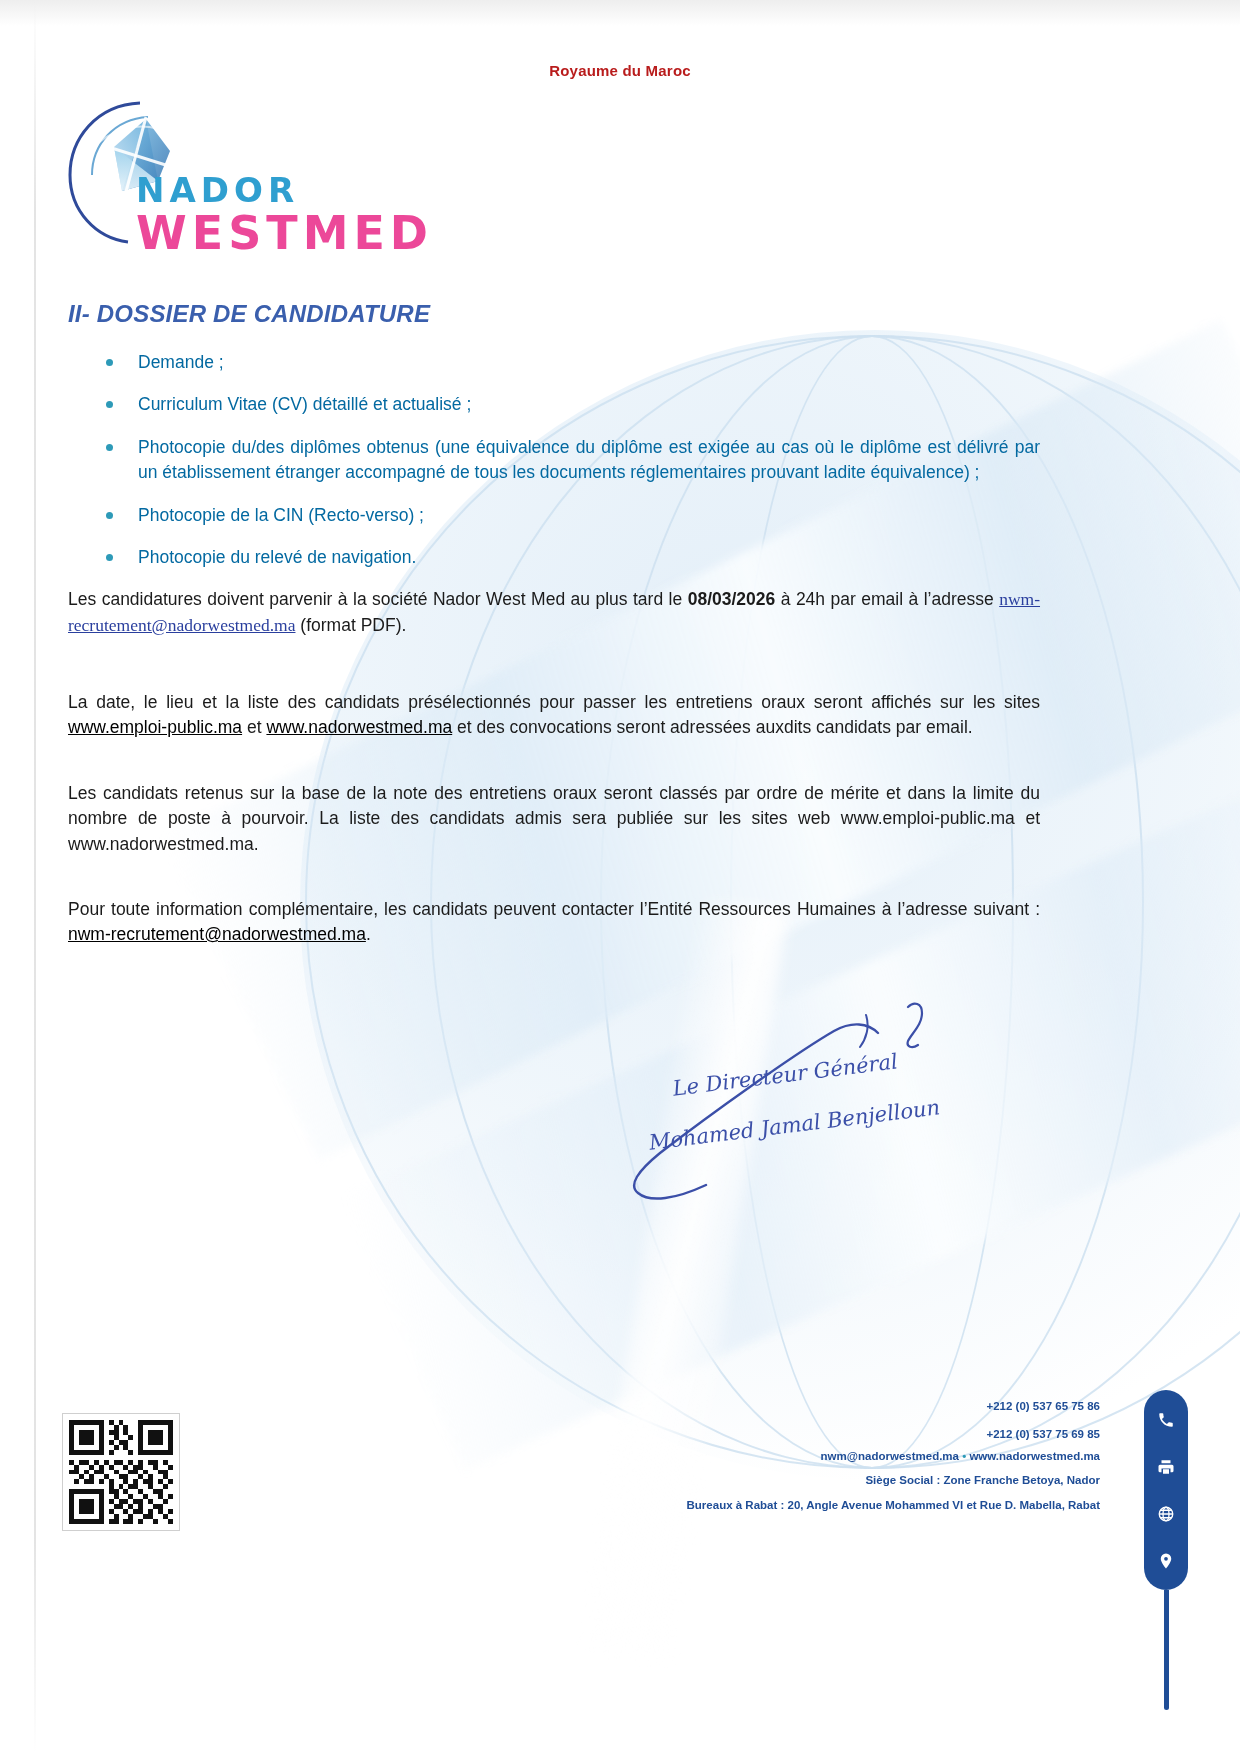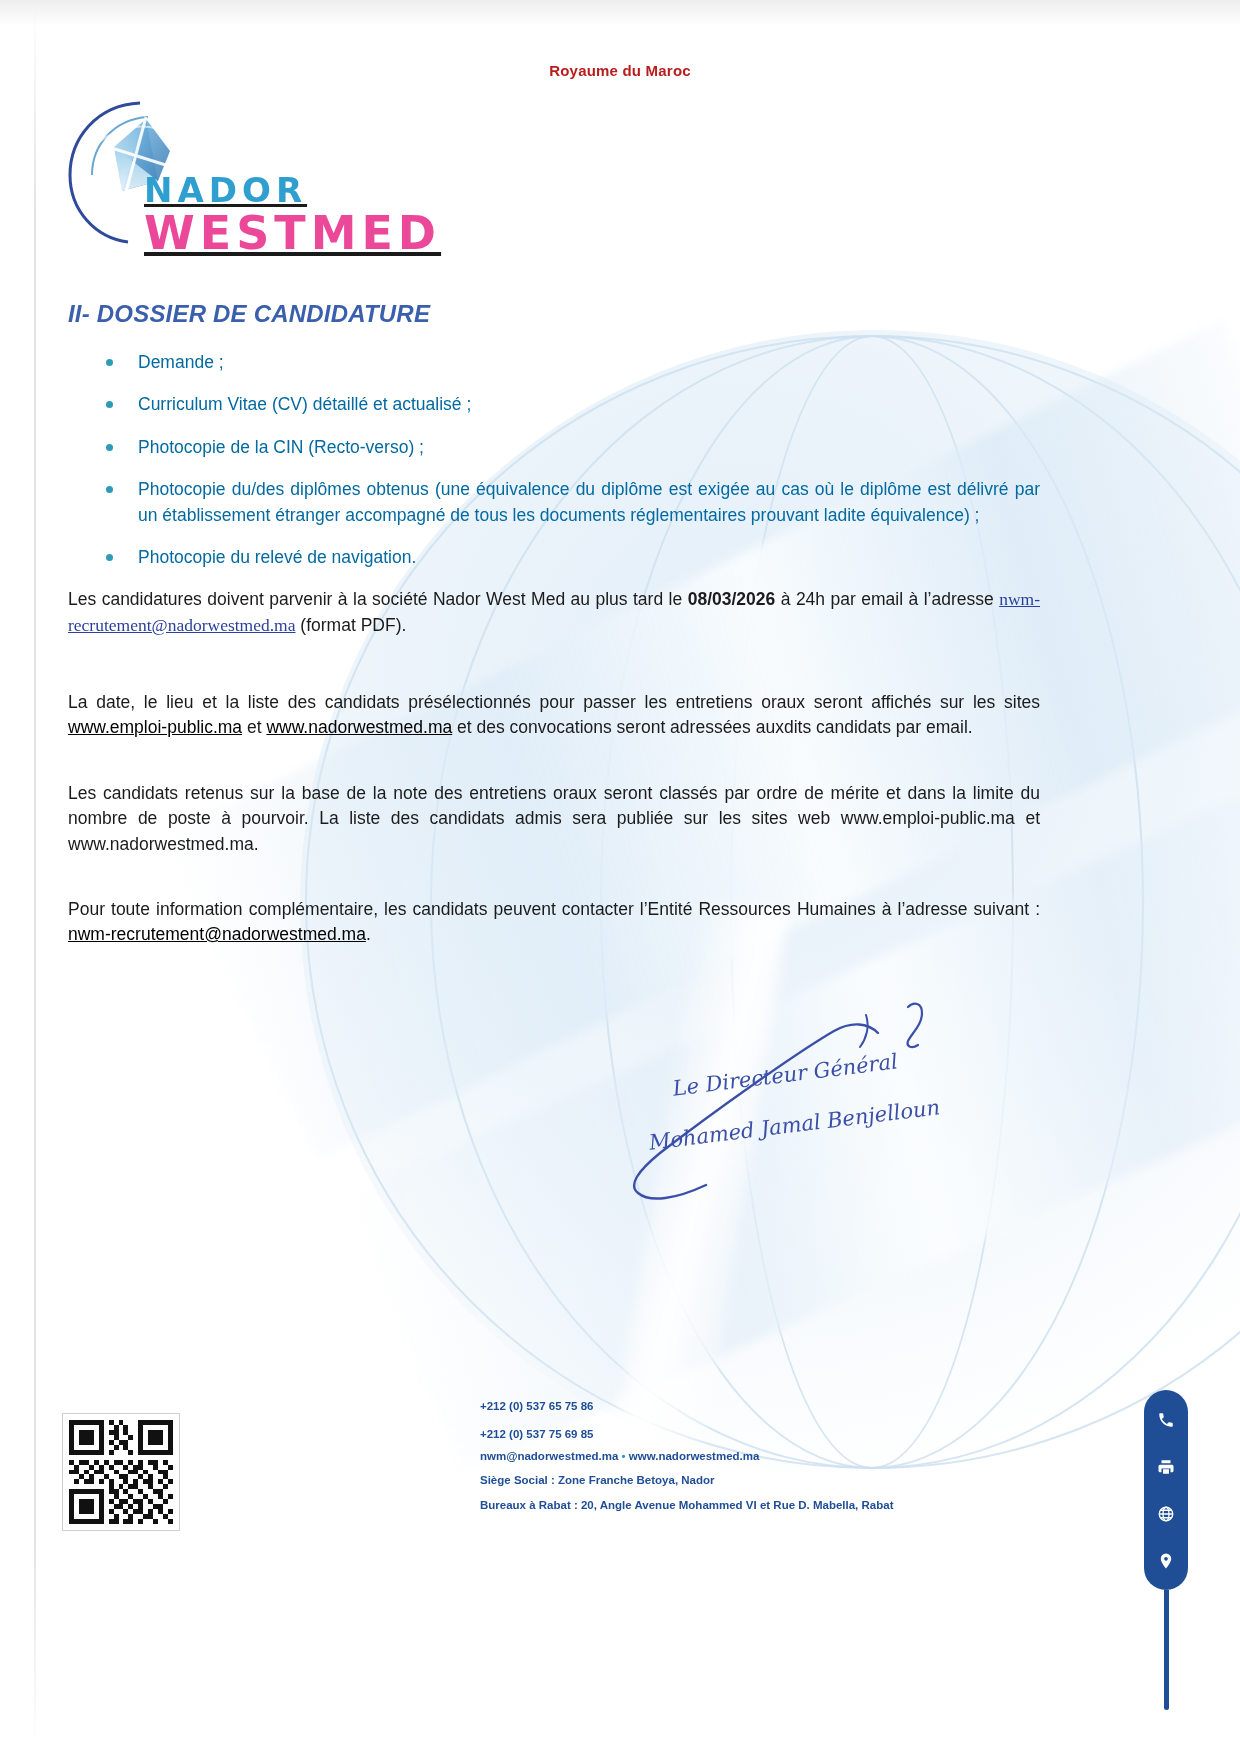--- a/index.html
+++ b/index.html
@@ -65,21 +65,21 @@
 
   
   .kingdom {
     position: absolute; left: 0; top: 62px; width: 1240px;
     text-align: center;
     font-size: 15px; font-weight: bold; color: #b91c1c;
     letter-spacing: 0.2px;
   }
   .logo-wrap { position: absolute; left: 62px; top: 95px; width: 420px; height: 160px; }
   .logo-mark { position: absolute; left: 0; top: 0; width: 160px; height: 150px; }
-  .logo-text { position: absolute; left: 82px; top: 78px; text-decoration: underline; }
+  .logo-text { position: absolute; left: 74px; top: 78px; }
   .logo-l1, .logo-l2 {
     font-family: "DejaVu Sans", sans-serif;
     font-weight: bold;
     letter-spacing: 5px;
     line-height: 1;
   }
   .logo-l1 { font-size: 34px; color: #2f9fd0; margin-bottom: 3px; }
   .logo-l2 { font-size: 46px; color: #ec4899; }
 
   
@@ -159,20 +159,21 @@
     padding: 6px;
     background: #ffffff;
     border: 1px solid #cfcfcf;
   }
   .qr-inner { width: 100%; height: 100%; }
 
   
   .footer {
     position: absolute; right: 140px; top: 1400px;
     width: 620px;
+    text-align: right;
     color: #1f4d96;
     font-size: 11.5px;
     font-weight: bold;
     line-height: 1.05;
   }
   .footer .fline { margin-bottom: 16px; }
   .footer .fline.tight { margin-bottom: 10px; }
   .footer .sep { color: #2d9ab8; }
   .footer .addr { margin-top: 8px; font-size: 11.5px; line-height: 1.5; }
 
@@ -252,22 +253,22 @@
   </div>
 
   <div class="content">
 
     <h2 class="sect">II- DOSSIER DE CANDIDATURE</h2>
 
 
     <ul class="docs">
       <li>Demande ;</li>
       <li>Curriculum Vitae (CV) détaillé et actualisé ;</li>
+      <li>Photocopie du/des diplômes obtenus (une équivalence du diplôme est exigée au cas où le diplôme est délivré par un établissement étranger accompagné de tous les documents réglementaires prouvant ladite équivalence) ;</li>
       <li>Photocopie de la CIN (Recto-verso) ;</li>
-      <li>Photocopie du/des diplômes obtenus (une équivalence du diplôme est exigée au cas où le diplôme est délivré par un établissement étranger accompagné de tous les documents réglementaires prouvant ladite équivalence) ;</li>
       <li>Photocopie du relevé de navigation.</li>
     </ul>
 
     <p class="body just"><span>Les candidatures doivent parvenir à la société Nador West Med au plus tard le </span><span class="bold">08/03/2026</span><span> à 24h par email à l’adresse </span><a class="lnk" href="#">nwm-recrutement@nadorwestmed.ma</a><span> (format PDF).</span></p>
 
     <div class="gap-lg"></div>
 
 
     <p class="body just"><span>La date, le lieu et la liste des candidats présélectionnés pour passer les entretiens oraux seront affichés sur les sites </span><a class="lnk-s" href="#">www.emploi-public.ma</a><span> et </span><a class="lnk-s" href="#">www.nadorwestmed.ma</a><span> et des convocations seront adressées auxdits candidats par email.</span></p>
 

